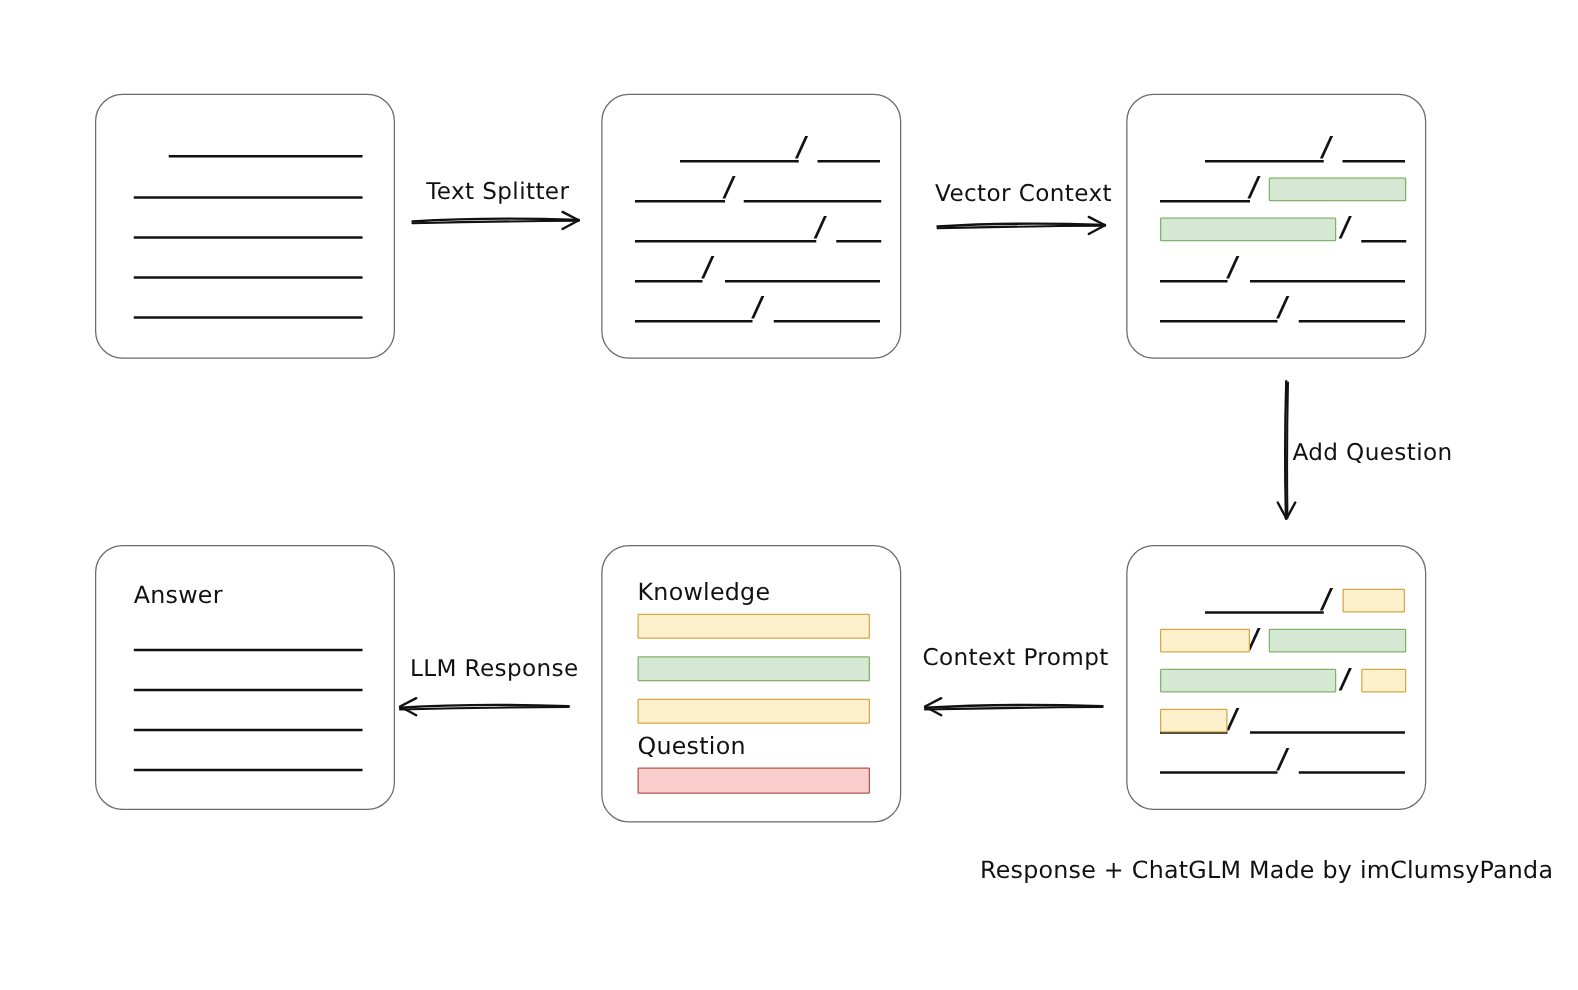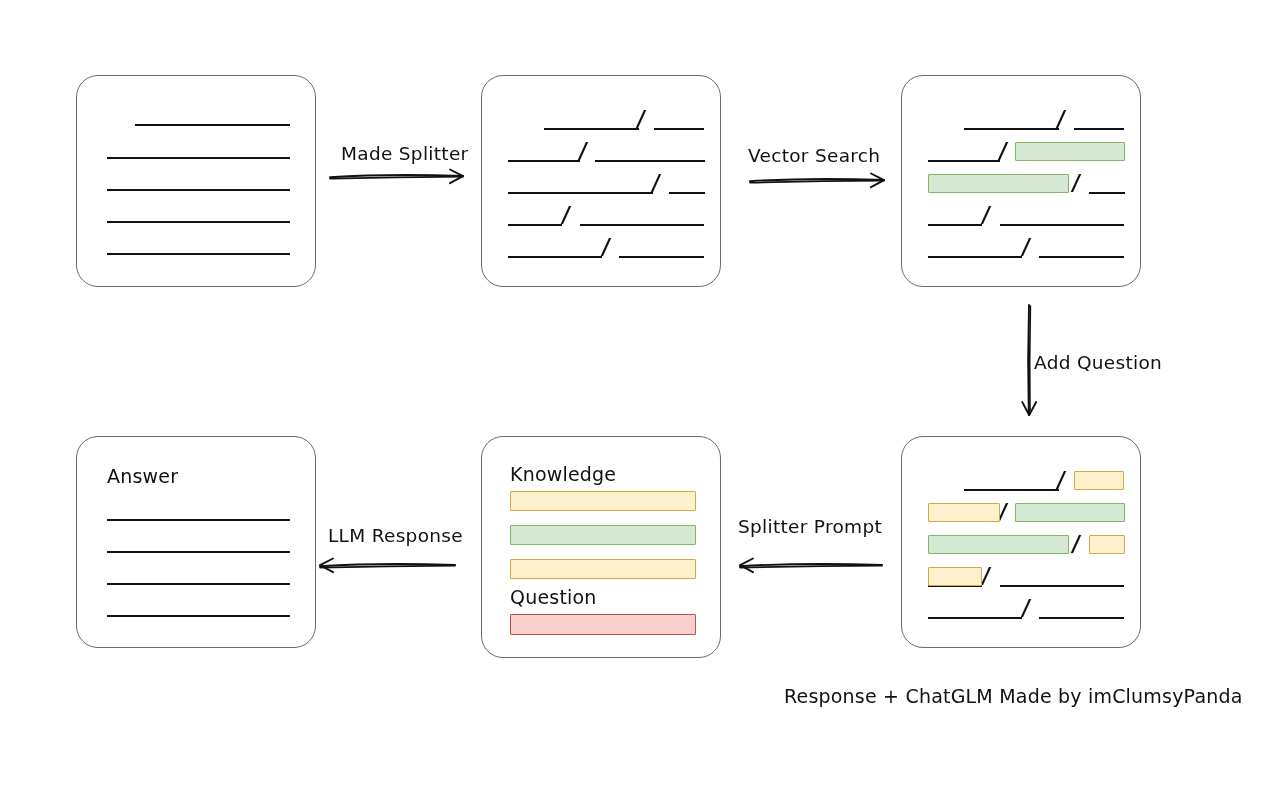--- a/index.html
+++ b/index.html
@@ -194,45 +194,45 @@
         <div class="chip red" style="left: 28px; top: 177px; width: 186px; height: 21px;"></div>
       </div>
     </div>
     <div class="arrow-wrap" style="left: 330px; top: 168px;">
       <svg width="137" height="16">
     <path d="M 0 9.2 Q 59.85 5.4 133 8" fill="none" stroke="#111" stroke-width="1.9" stroke-linecap="round"></path>
     <path d="M 0 10.6 Q 66.5 9 133 8.6" fill="none" stroke="#111" stroke-width="1.7" stroke-linecap="round"></path>
     <path d="M 120 1.5 L 133 8.2 L 120 15.2" fill="none" stroke="#111" stroke-width="1.9" stroke-linecap="round" stroke-linejoin="round"></path>
   </svg>
     </div>
-    <div class="arrow-label" style="left: 341px; top: 143px;">Made Splitter</div>
+    <div class="arrow-label" style="left: 341px; top: 143px;">Text Splitter</div>
     <div class="arrow-wrap" style="left: 750px; top: 172px;">
       <svg width="138" height="16">
     <path d="M 0 9.2 Q 60.300000000000004 5.4 134 8" fill="none" stroke="#111" stroke-width="1.9" stroke-linecap="round"></path>
     <path d="M 0 10.6 Q 67 9 134 8.6" fill="none" stroke="#111" stroke-width="1.7" stroke-linecap="round"></path>
     <path d="M 121 1.5 L 134 8.2 L 121 15.2" fill="none" stroke="#111" stroke-width="1.9" stroke-linecap="round" stroke-linejoin="round"></path>
   </svg>
     </div>
-    <div class="arrow-label" style="left: 748px; top: 145px;">Vector Search</div>
+    <div class="arrow-label" style="left: 748px; top: 145px;">Vector Context</div>
     <div class="arrow-wrap" style="left: 1021px; top: 305px;">
       <svg width="16" height="114">
     <path d="M 8 0 Q 6.4 55 7.8 110" fill="none" stroke="#111" stroke-width="1.9" stroke-linecap="round"></path>
     <path d="M 9.4 1 Q 8.2 55 9 109" fill="none" stroke="#111" stroke-width="1.6" stroke-linecap="round"></path>
     <path d="M 1.2000000000000002 97 L 8.2 110 L 15.2 97" fill="none" stroke="#111" stroke-width="1.9" stroke-linecap="round" stroke-linejoin="round"></path>
   </svg>
     </div>
     <div class="arrow-label" style="left: 1034px; top: 352px;">Add Question</div>
     <div class="arrow-wrap" style="left: 740px; top: 557px;">
       <svg width="146" height="16">
     <path d="M 0 9.2 Q 63.9 5.4 142 8" fill="none" stroke="#111" stroke-width="1.9" stroke-linecap="round"></path>
     <path d="M 0 10.6 Q 71 9 142 8.6" fill="none" stroke="#111" stroke-width="1.7" stroke-linecap="round"></path>
     <path d="M 13 1.5 L 0 8.2 L 13 15.2" fill="none" stroke="#111" stroke-width="1.9" stroke-linecap="round" stroke-linejoin="round"></path>
   </svg>
     </div>
-    <div class="arrow-label" style="left: 738px; top: 516px;">Splitter Prompt</div>
+    <div class="arrow-label" style="left: 738px; top: 516px;">Context Prompt</div>
     <div class="arrow-wrap" style="left: 320px; top: 557px;">
       <svg width="139" height="16">
     <path d="M 0 9.2 Q 60.75 5.4 135 8" fill="none" stroke="#111" stroke-width="1.9" stroke-linecap="round"></path>
     <path d="M 0 10.6 Q 67.5 9 135 8.6" fill="none" stroke="#111" stroke-width="1.7" stroke-linecap="round"></path>
     <path d="M 13 1.5 L 0 8.2 L 13 15.2" fill="none" stroke="#111" stroke-width="1.9" stroke-linecap="round" stroke-linejoin="round"></path>
   </svg>
     </div>
     <div class="arrow-label" style="left: 328px; top: 525px;">LLM Response</div>
     <div class="footer-credit" style="left: 784px; top: 685px;">Response + ChatGLM Made by imClumsyPanda</div>
   </div>

